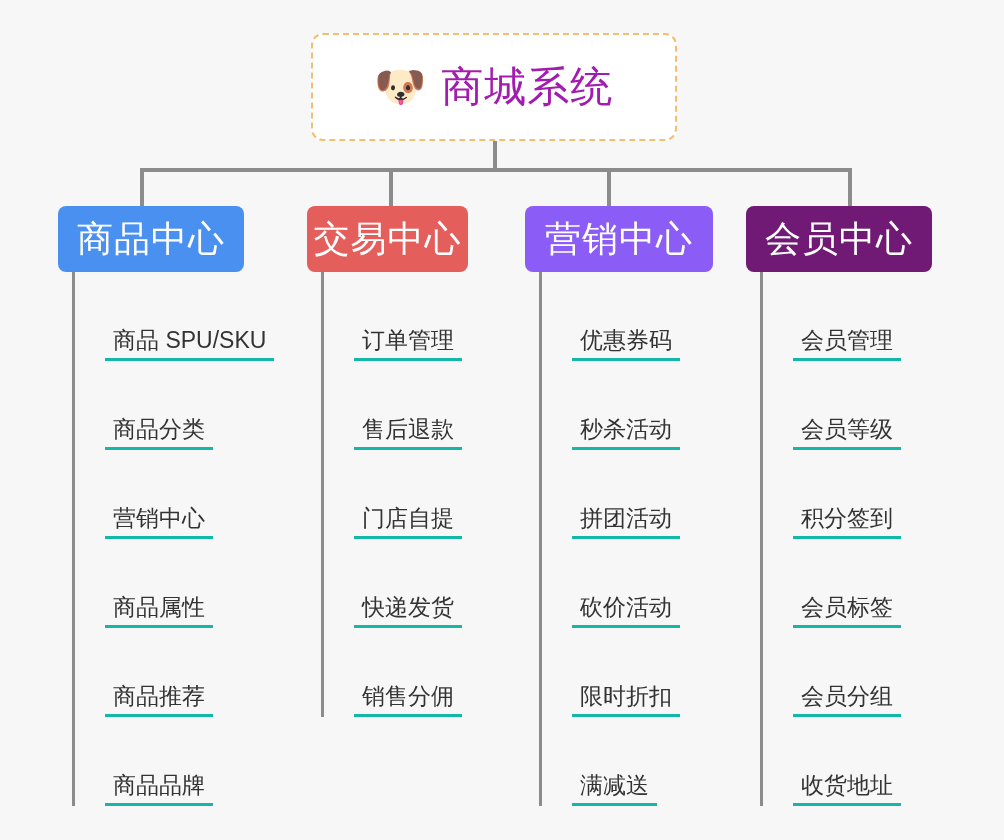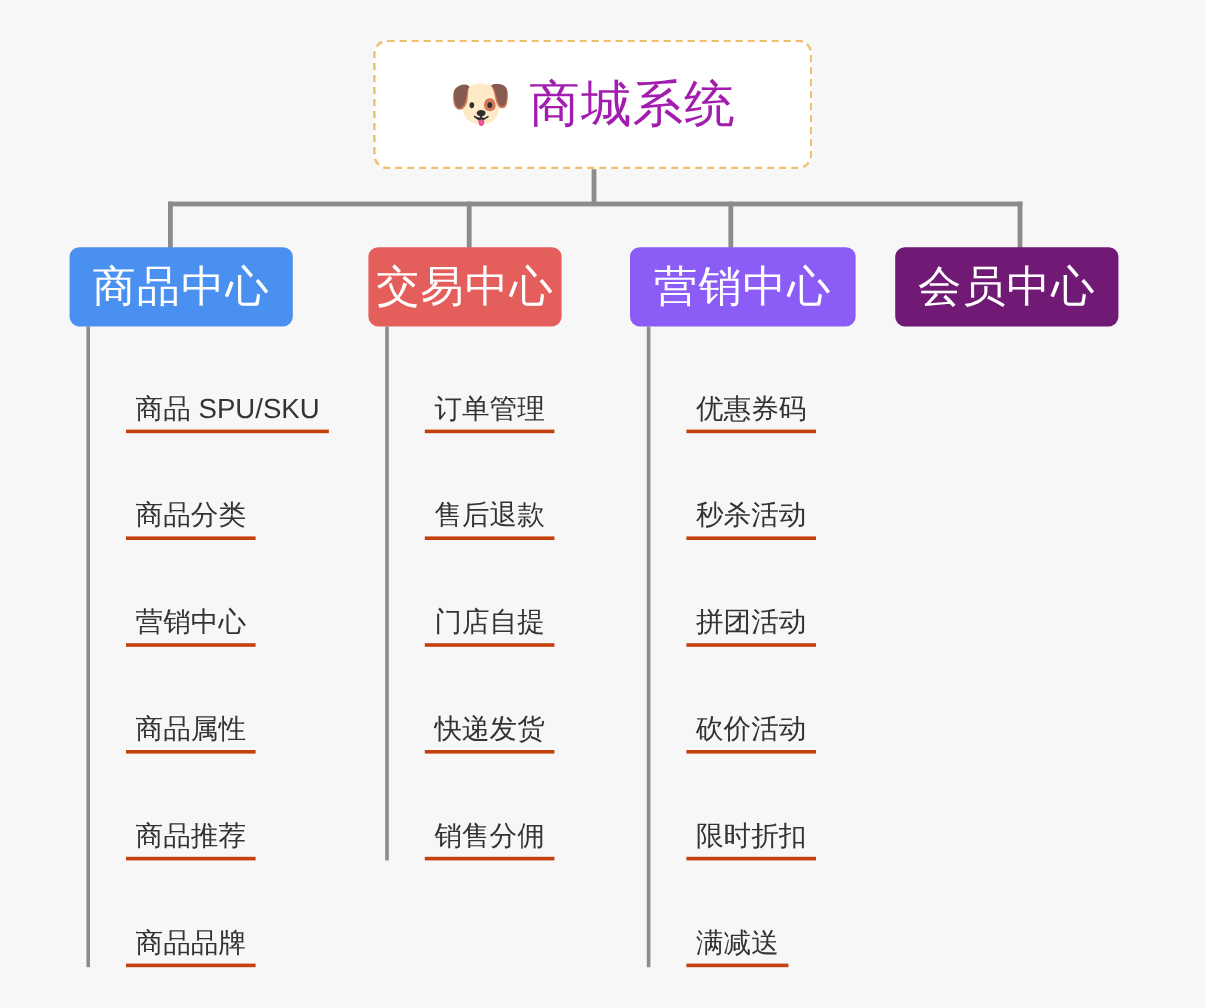--- a/index.html
+++ b/index.html
@@ -119,21 +119,21 @@
     align-items: flex-end;
   }
   .leaf-label {
     display: inline-block;
     margin-left: 30px;
     padding: 0 8px 6px 8px;
     font-size: 23px;
     color: #333333;
     line-height: 1;
     white-space: nowrap;
-    border-bottom: 3px solid #c2410c;
+    border-bottom: 3px solid #14b8a6;
   }
 </style>
 </head>
 <body>
 
 <div id="mindmap">
 
   <div class="root-node">
     <span class="root-emoji">🐶</span>
     <span class="root-title">商城系统</span>
@@ -210,15 +210,35 @@
           <span class="leaf-label">限时折扣</span>
         </div>
       <div class="leaf">
           <span class="leaf-label">满减送</span>
         </div>
     </div>
   </div>
 
   <div class="branch b4">
     <div class="branch-head">会员中心</div>
+    <div class="branch-children">
+      <div class="leaf">
+          <span class="leaf-label">会员管理</span>
+        </div>
+      <div class="leaf">
+          <span class="leaf-label">会员等级</span>
+        </div>
+      <div class="leaf">
+          <span class="leaf-label">积分签到</span>
+        </div>
+      <div class="leaf">
+          <span class="leaf-label">会员标签</span>
+        </div>
+      <div class="leaf">
+          <span class="leaf-label">会员分组</span>
+        </div>
+      <div class="leaf">
+          <span class="leaf-label">收货地址</span>
+        </div>
+    </div>
   </div>
 
 </div>
 
 </body></html>

